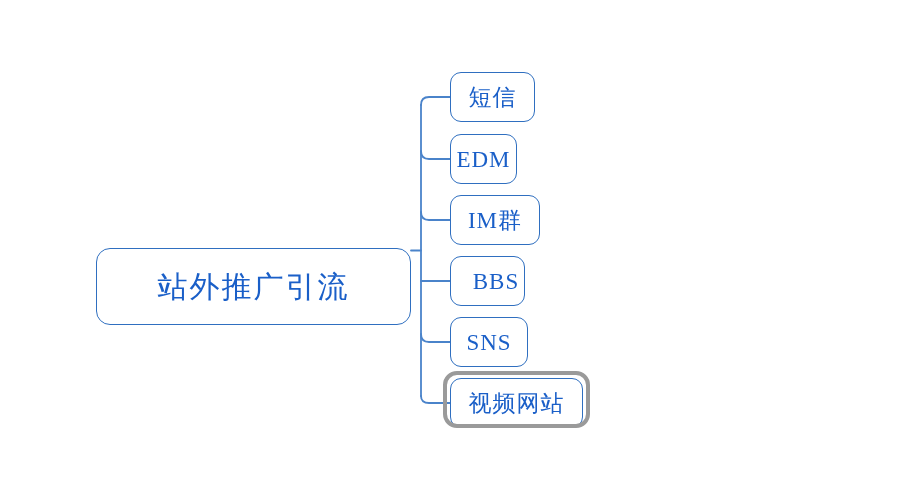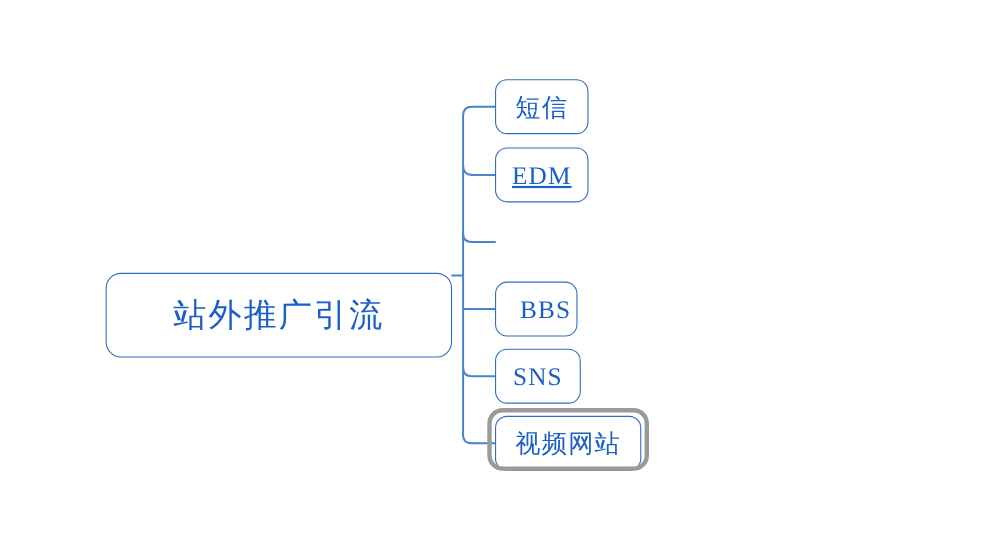--- a/index.html
+++ b/index.html
@@ -83,22 +83,23 @@
       <path d="M 421 281 Q 421 281 429 281 L 450 281"></path>
       <path d="M 421 334 Q 421 342 429 342 L 450 342"></path>
       <path d="M 421 396 Q 421 403 429 403 L 450 403"></path>
     </g>
   </svg>
 
   <div class="node node-root">站外推广引流</div>
 
   <div class="node node-child" style="left:450px; top:72px; width:85px;">短信</div>
 
-  <div class="node node-child" style="left:450px; top:134px; width:85px;text-decoration:underline;">EDM</div>
+  <div class="node node-child" style="left:450px; top:134px; width:67px;">EDM</div>
 
+  <div class="node node-child" style="left:450px; top:195px; width:90px;">IM群</div>
 
   <div class="node node-child" style="left:450px; top:256px; width:75px;padding-left:17px;">BBS</div>
 
   <div class="node node-child" style="left:450px; top:317px; width:78px;">SNS</div>
 
   <div class="node node-child" style="left:450px; top:378px; width:133px;">视频网站</div>
 
   <div class="selection-ring" style="left:443px; top:371px; width:147px; height:57px;"></div>
 
 </div>

